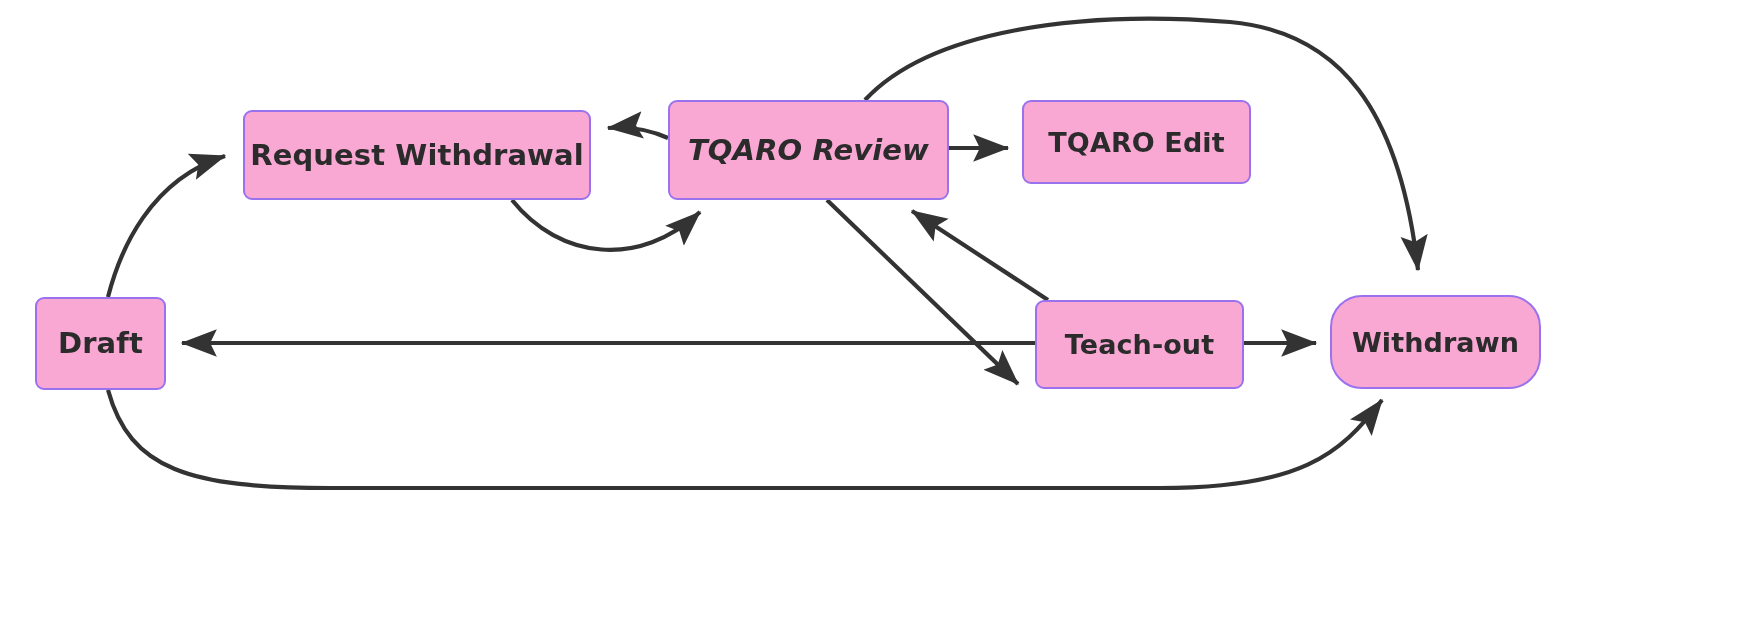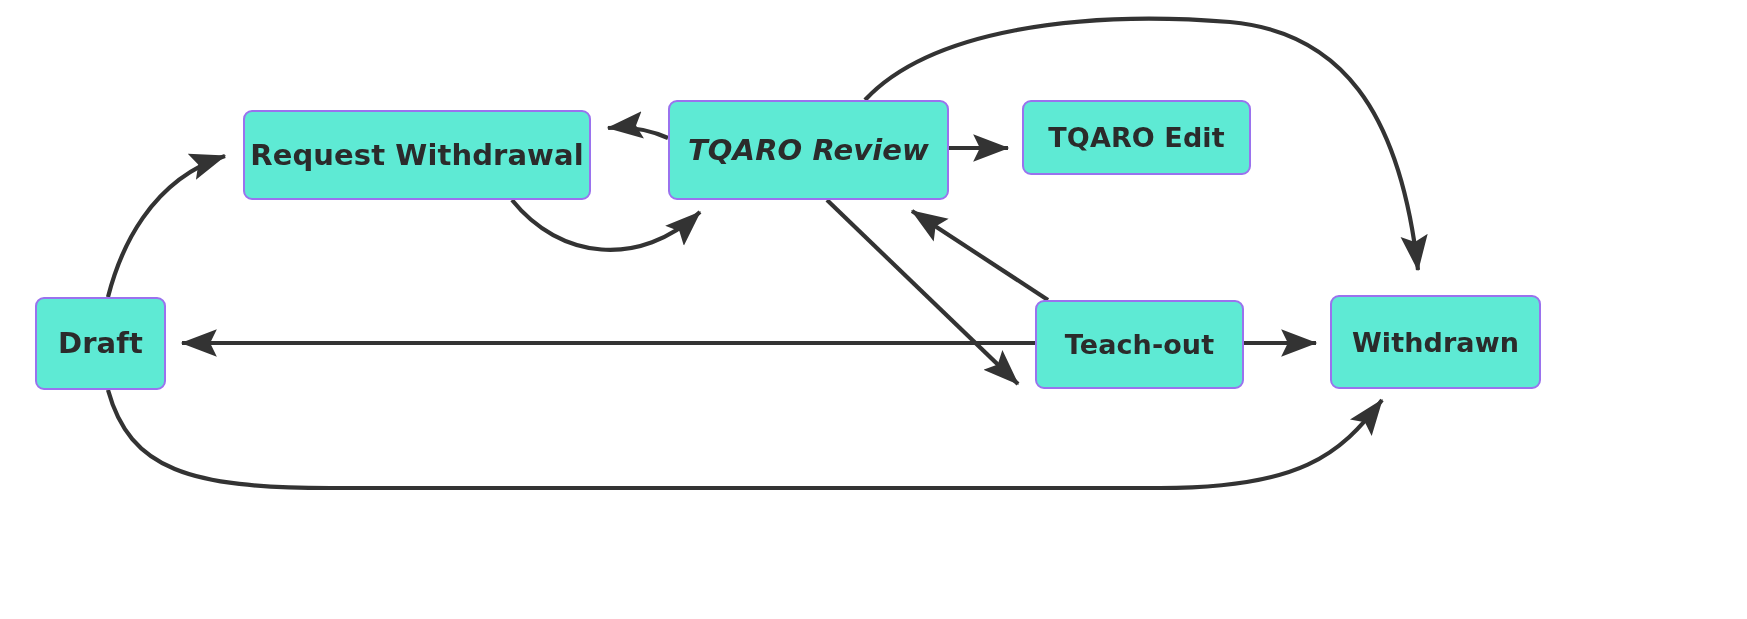--- a/index.html
+++ b/index.html
@@ -20,21 +20,21 @@
   #edge-layer {
     position: absolute;
     left: 0;
     top: 0;
     width: 1747px;
     height: 619px;
   }
   .node {
     position: absolute;
     box-sizing: border-box;
-    background: #5eead4;
+    background: #f9a8d4;
     border: 2.2px solid #9a72ee;
     border-radius: 9px;
     display: flex;
     align-items: center;
     justify-content: center;
     z-index: 5;
   }
   .node-label {
     font-family: "DejaVu Sans", "Liberation Sans", sans-serif;
     font-size: 29px;
@@ -44,23 +44,23 @@
     white-space: nowrap;
     line-height: 1;
   }
   .node-label.small {
     font-size: 27px;
   }
   
   #node-draft        { left: 35px;   top: 297px; width: 131px; height: 93px; align-items: center; }
   #node-request      { left: 243px;  top: 110px; width: 348px; height: 90px; }
   #node-review       { left: 668px;  top: 100px; width: 281px; height: 100px; font-style: italic; }
-  #node-edit         { left: 1022px; top: 100px; width: 229px; height: 75px; }
+  #node-edit         { left: 1022px; top: 100px; width: 229px; height: 84px; }
   #node-teachout     { left: 1035px; top: 300px; width: 209px; height: 89px; }
-  #node-withdrawn    { left: 1330px; top: 295px; width: 211px; height: 94px; }
+  #node-withdrawn    { left: 1330px; top: 295px; width: 211px; height: 94px; border-radius: 32px; }
 </style>
 </head>
 <body>
 
 <div id="diagram-root">
 
   <svg id="edge-layer" viewBox="0 0 1747 619">
     <defs>
       <marker id="arrowhead" markerWidth="9" markerHeight="7" refX="8.3" refY="3.5" orient="auto" markerUnits="strokeWidth">
         <path d="M0,0.25 L8.6,3.5 L0,6.75 L1.6,3.5 Z" fill="#333333"></path>

